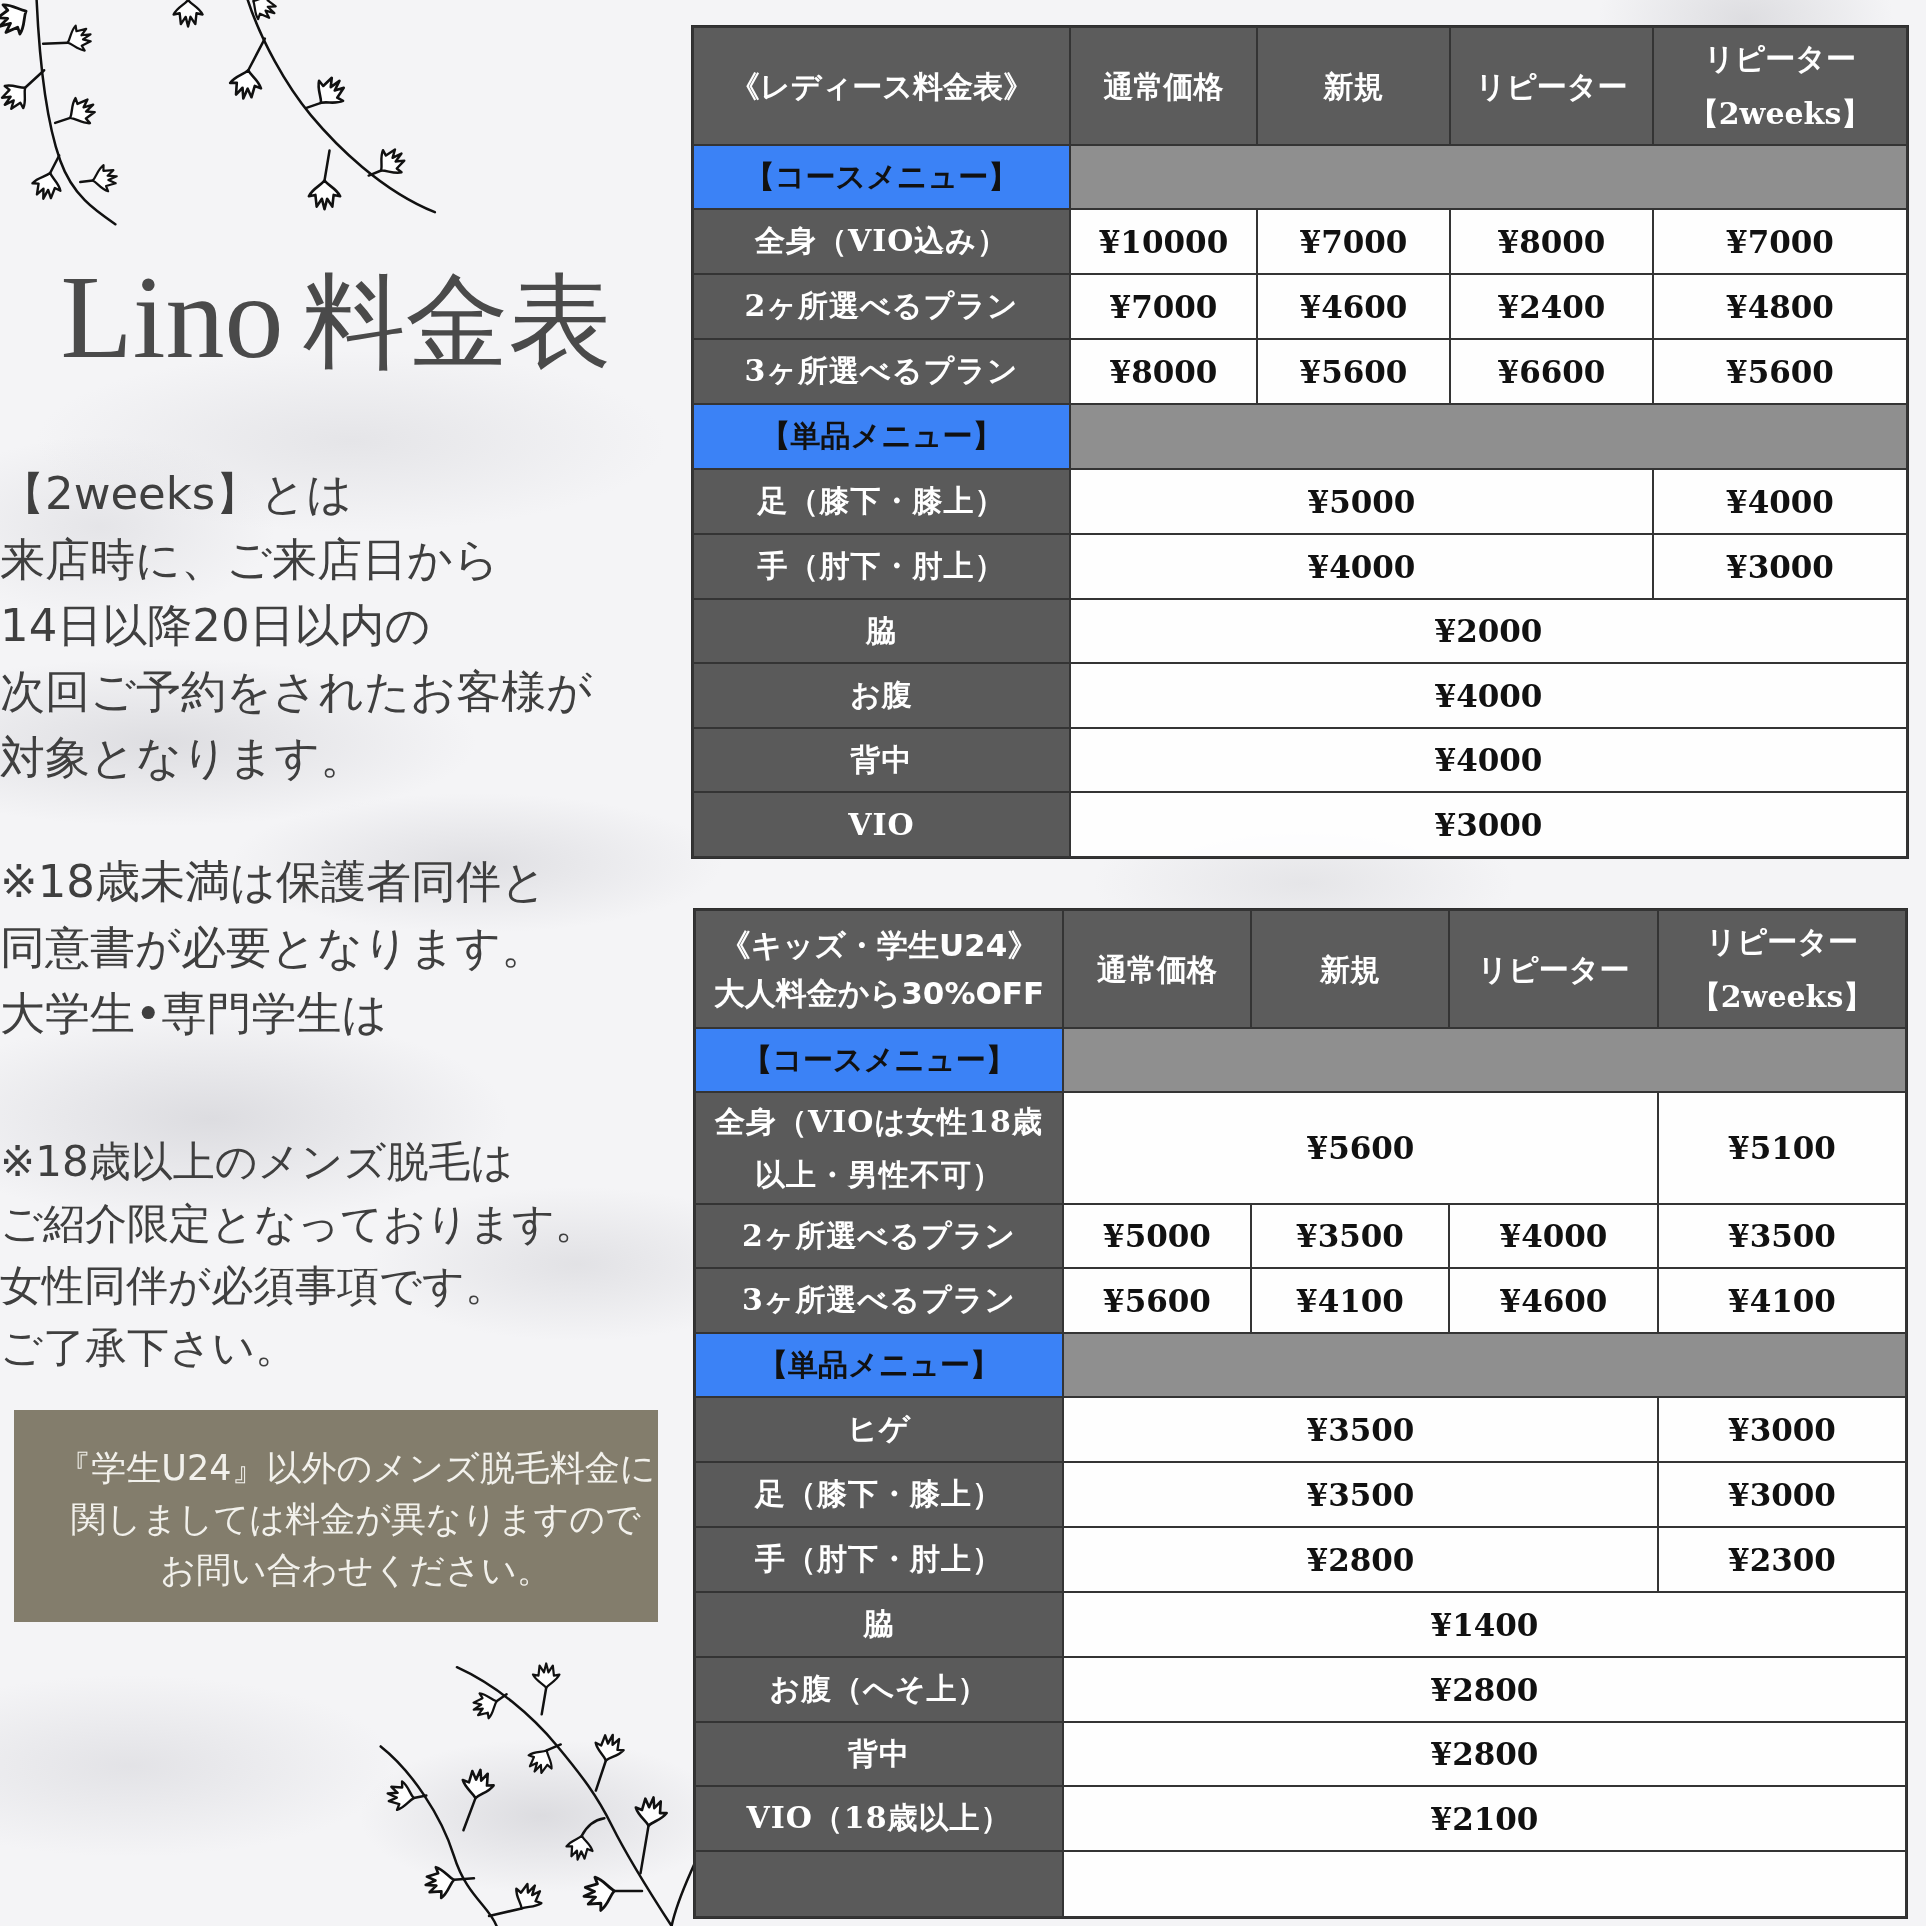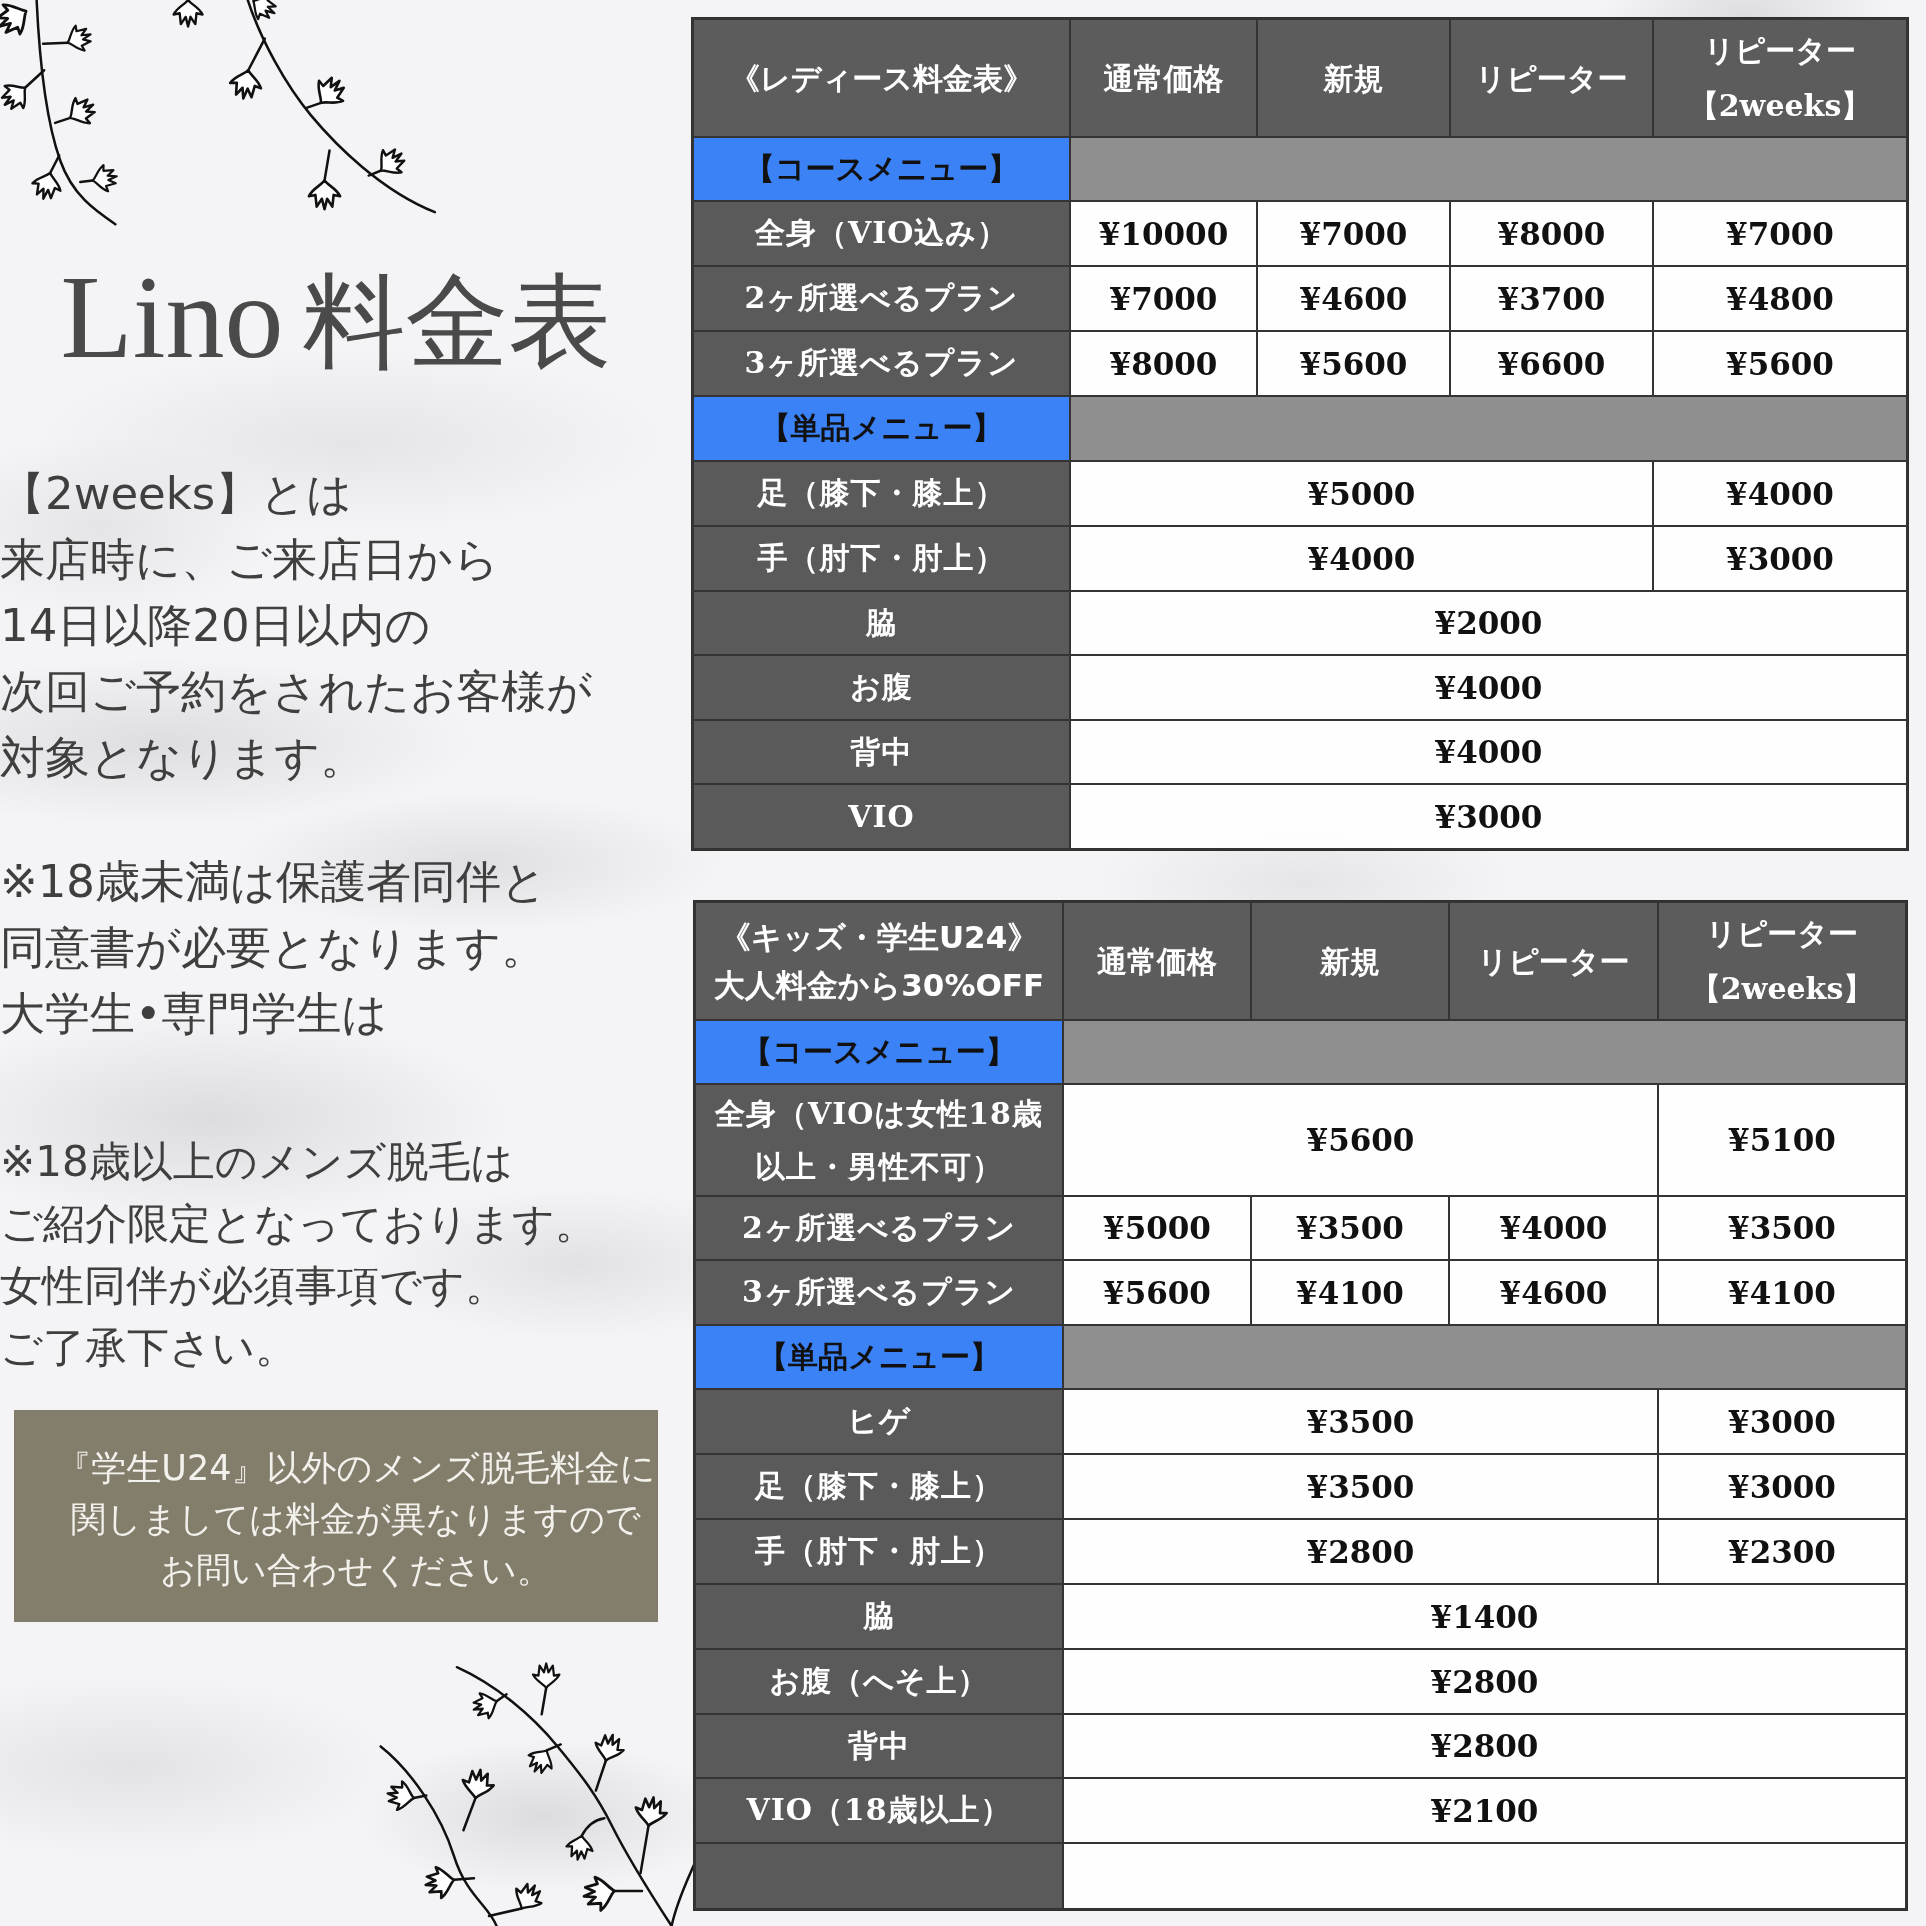--- a/index.html
+++ b/index.html
@@ -40,20 +40,21 @@
     position:absolute; left:13.5px; top:1410px; width:644px; height:212px;
     background:#837d6c; box-sizing:border-box; padding-top:33px;
     text-align:center; color:#f2f1ec;
     font-family:"DejaVu Sans","Liberation Sans",sans-serif; font-size:35px; line-height:51px; white-space:nowrap;
   }
   .note-box span { display:block;padding-left:41px; }
 
   table.price {
     position:absolute; border-collapse:collapse; table-layout:fixed;
     box-shadow: 0 0 0 1px #2e2e2e;
+    margin-top: 8px;
   }
   table.price td {
     border:2.5px solid #343434; padding:0; text-align:center; vertical-align:middle;
     white-space:nowrap; overflow:hidden;
   }
   .hdr td { background:#5c5c5c; color:#fff; font-family:"DejaVu Serif","Liberation Serif",serif; font-weight:bold; font-size:30px; line-height:55px; }
   .hdr td span { display:block; }
   .hdr td.kids { font-family:"DejaVu Sans","Liberation Sans",sans-serif; font-size:31px; line-height:48px; }
   td.label { background:#5a5a5a; color:#fff; font-family:"DejaVu Serif","Liberation Serif",serif; font-weight:bold; font-size:30px; letter-spacing:1px; }
   td.label span { display:block; line-height:53px; }
@@ -190,21 +191,21 @@
     <td class="label">全身（VIO込み）</td>
     <td class="val">¥10000</td>
     <td class="val">¥7000</td>
     <td class="val">¥8000</td>
     <td class="val">¥7000</td>
   </tr>
   <tr style="height:65px">
     <td class="label">2ヶ所選べるプラン</td>
     <td class="val">¥7000</td>
     <td class="val">¥4600</td>
-    <td class="val">¥3700</td>
+    <td class="val">¥2400</td>
     <td class="val">¥4800</td>
   </tr>
   <tr style="height:65px">
     <td class="label">3ヶ所選べるプラン</td>
     <td class="val">¥8000</td>
     <td class="val">¥5600</td>
     <td class="val">¥6600</td>
     <td class="val">¥5600</td>
   </tr>
   <tr style="height:65px">

